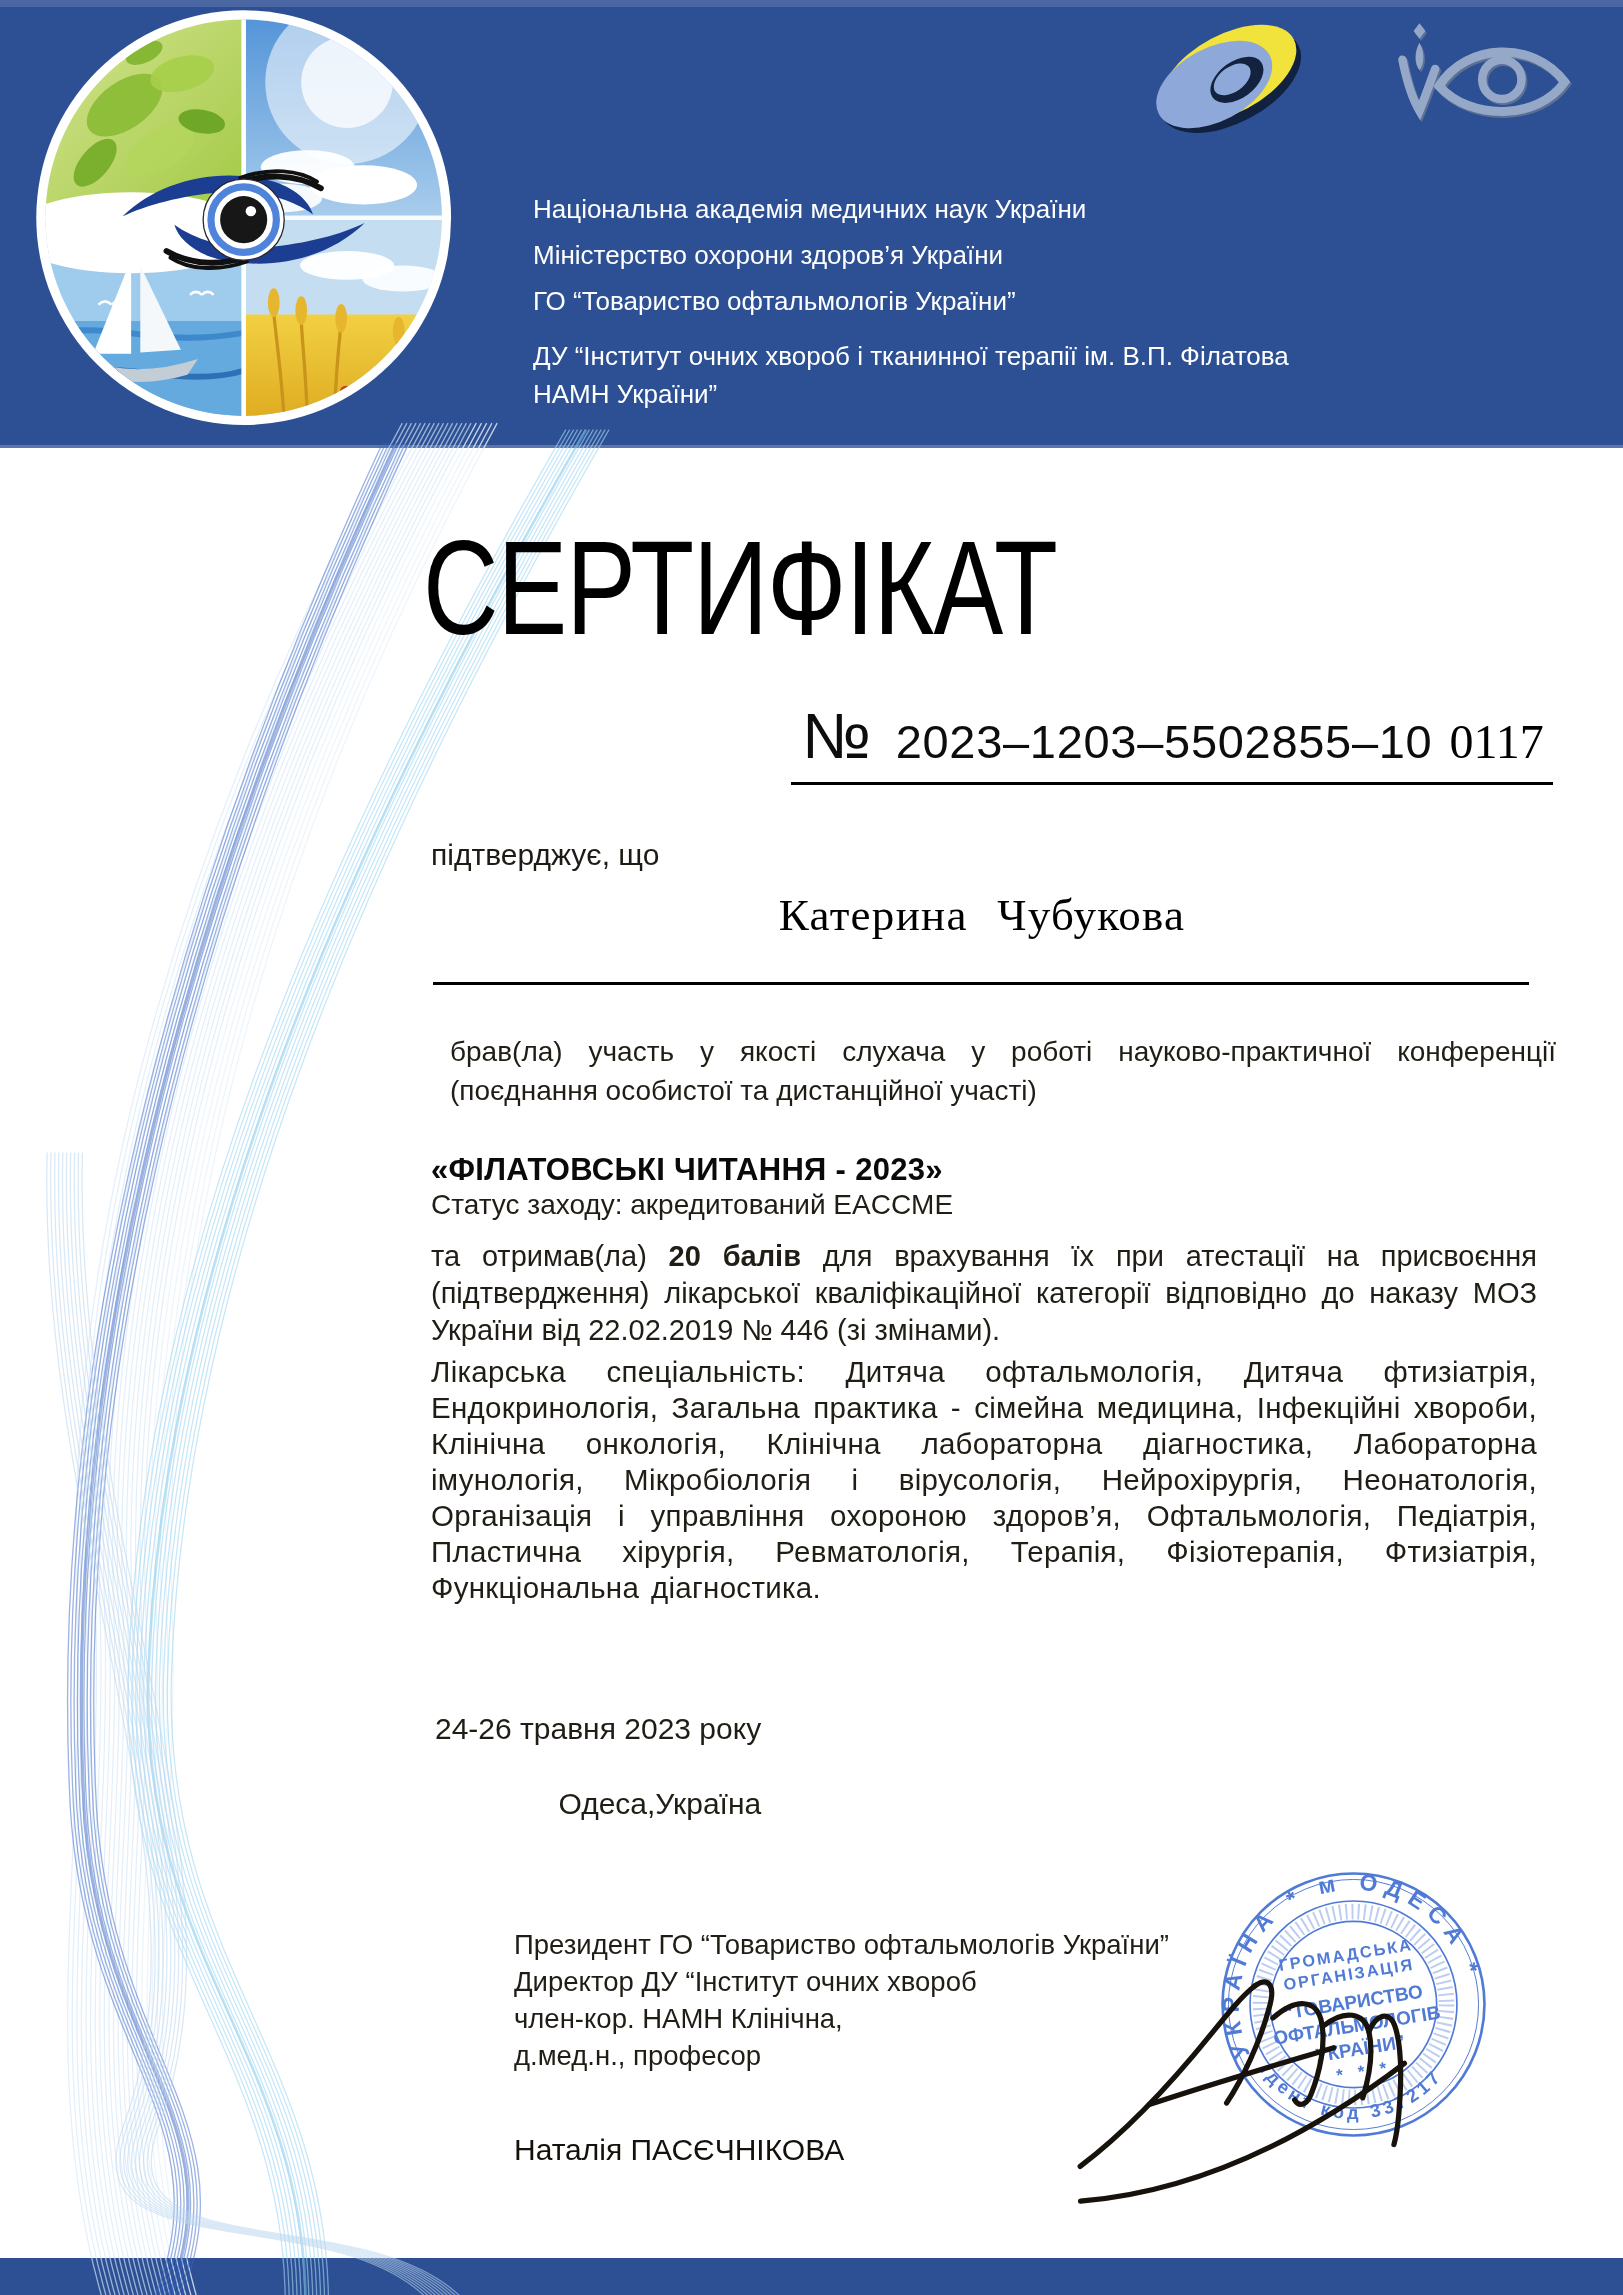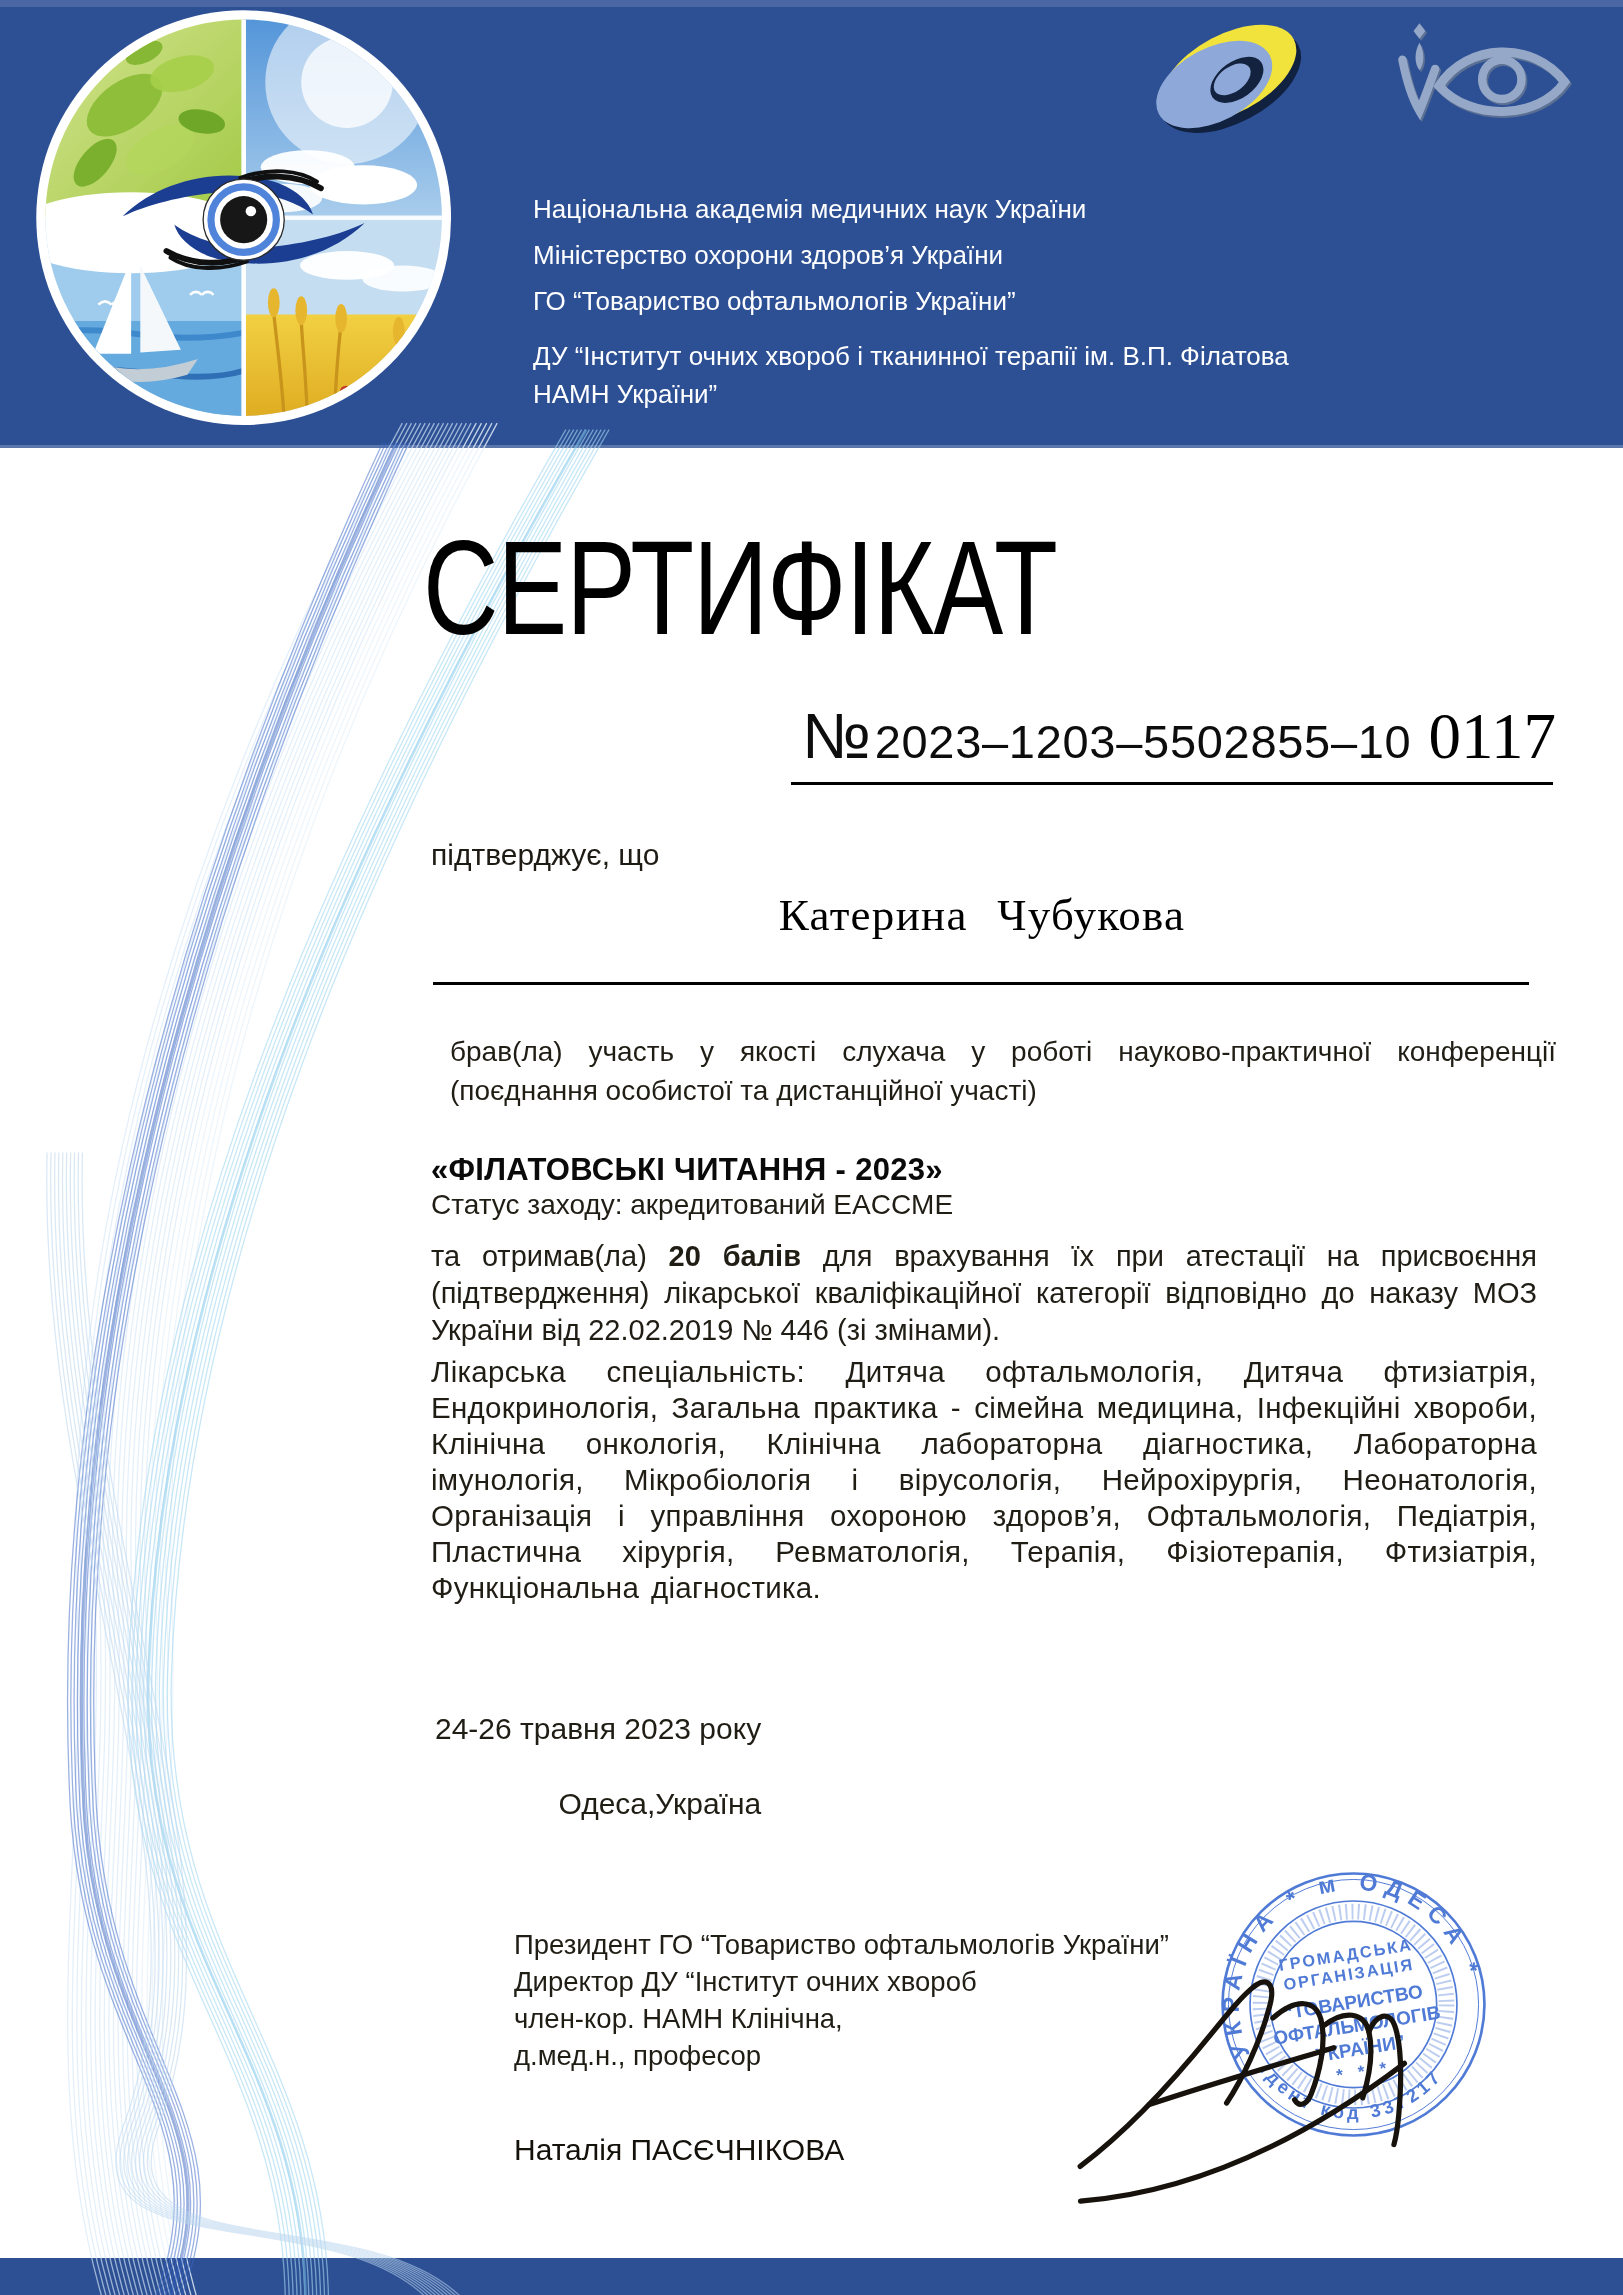--- a/index.html
+++ b/index.html
@@ -23,22 +23,22 @@
   
   #waves{left:0;top:393px;z-index:2;}
   #circle-logo{left:33px;top:6.5px;z-index:3;}
   #logo-swoosh{left:1126px;top:19.6px;z-index:4;}
   #logo-eye{left:1342px;top:14.4px;z-index:4;}
   
   #title{left:423px;top:521px;font-size:134px;line-height:1;color:#000;
          letter-spacing:-1.3px;transform:scaleX(.78);transform-origin:left top;white-space:nowrap;z-index:4;}
   #number-row{left:802px;top:699px;white-space:nowrap;z-index:4;color:#0d0d0d;}
   #number-row .no{font-size:64px;}
-  #number-row .main{font-size:47px;margin-left:4px;letter-spacing:0.7px;}
-  #number-row .suffix{font-family:"Liberation Serif",serif;font-size:65px;margin-left:17px;color:#000;}
+  #number-row .main{font-size:47px;margin-left:25px;letter-spacing:0.7px;}
+  #number-row .suffix{font-family:"Liberation Serif",serif;font-size:48px;margin-left:17px;color:#000;}
   .rule{background:#000;height:3.3px;z-index:4;}
   #rule-number{left:791px;top:782px;width:762px;}
   #confirm{left:431px;top:838px;font-size:30px;color:#1e1b15;z-index:4;}
   #recipient{left:432px;top:889px;width:1100px;text-align:center;font-family:"Liberation Serif",serif;
              font-size:45px;color:#000;letter-spacing:1.3px;word-spacing:17px;white-space:nowrap;z-index:4;}
   #rule-name{left:433px;top:982px;width:1096px;}
   .body-par{color:#201d15;z-index:4;}
   #par-participation{left:431px;top:1032px;width:1106px;font-size:28px;line-height:39px;text-align:justify;margin-left:19px;}
   #conference{left:431px;top:1152px;font-size:31px;font-weight:bold;color:#0a0a0a;letter-spacing:0.3px;z-index:4;}
   #status{left:431px;top:1189px;font-size:28px;color:#201d15;z-index:4;}

